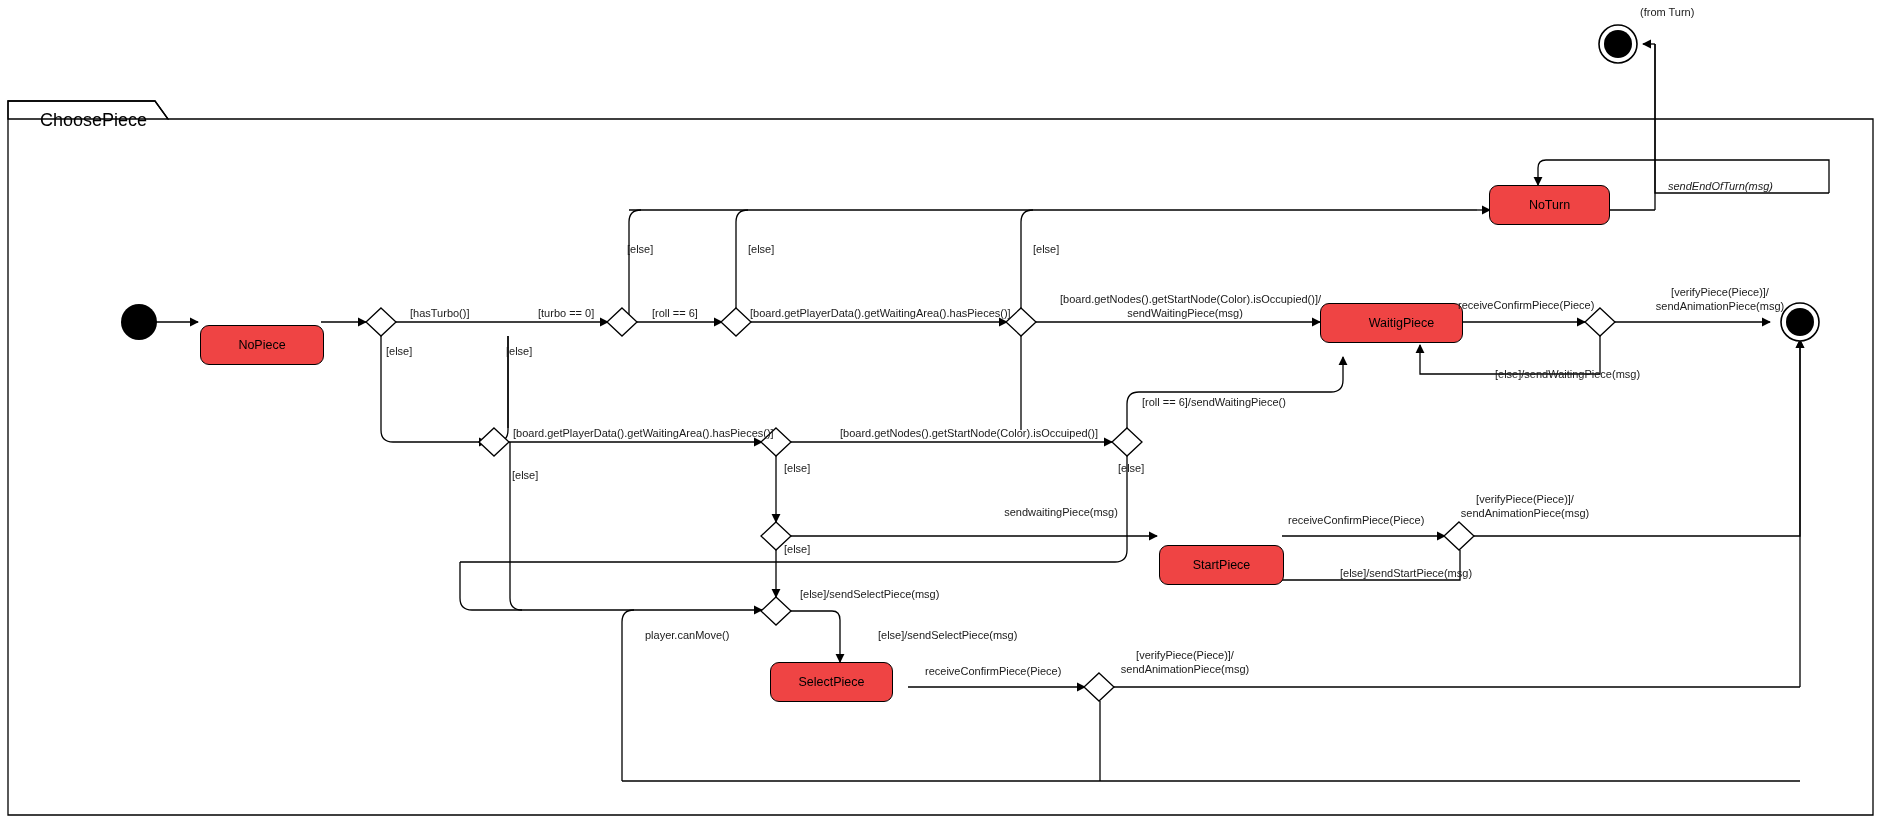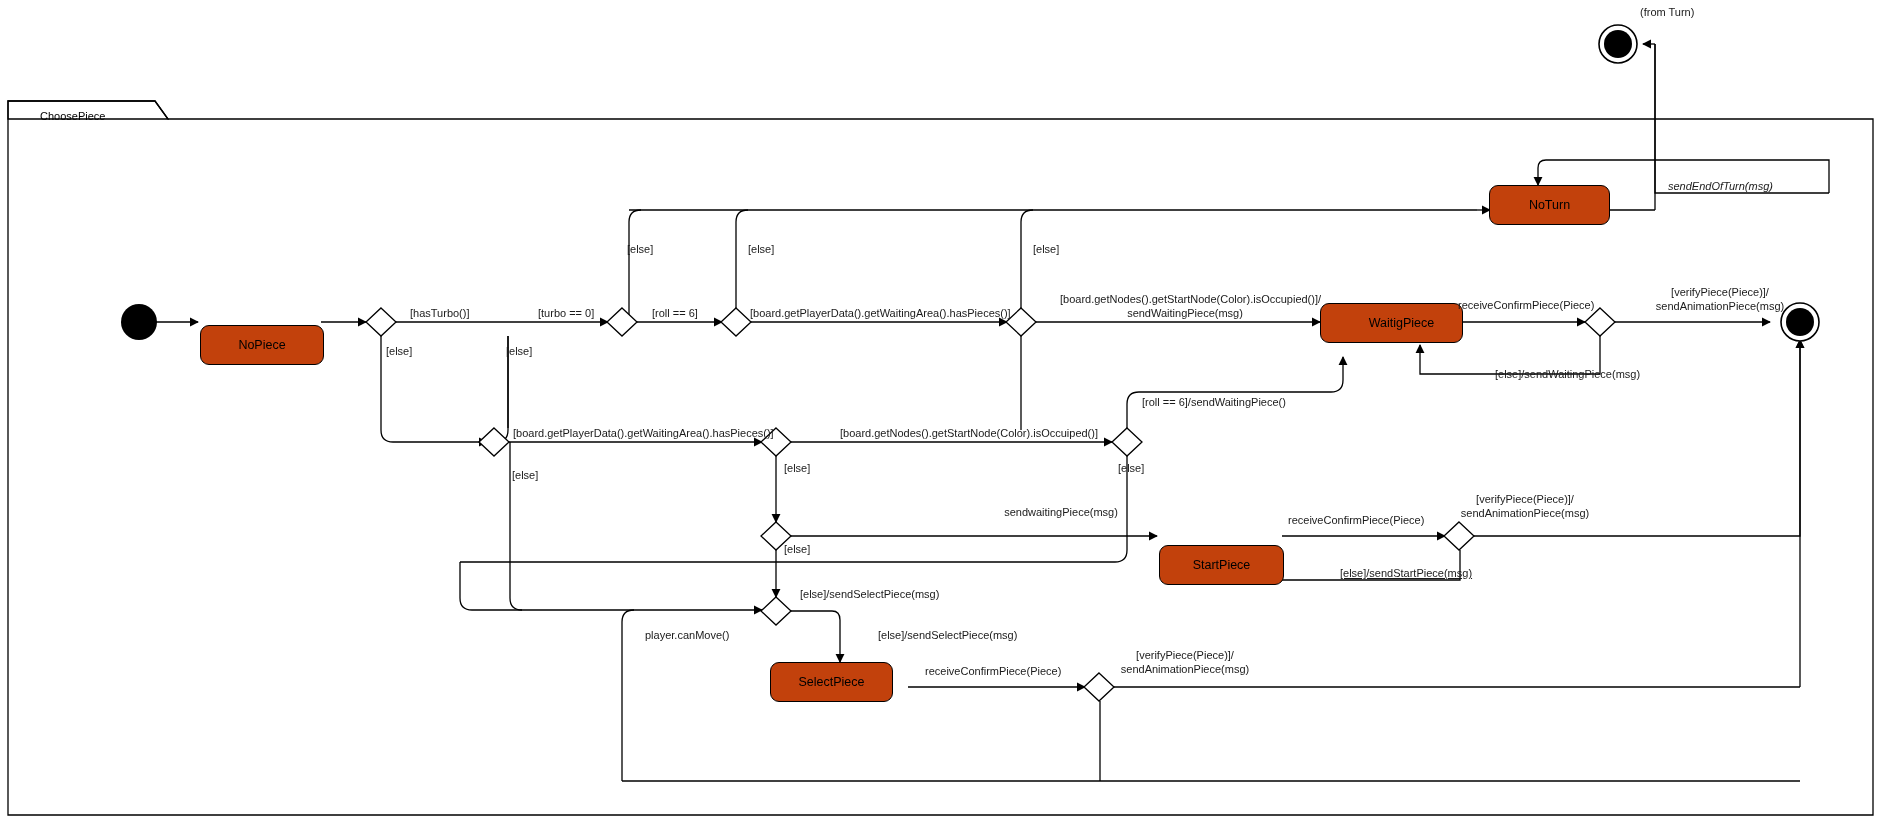--- a/index.html
+++ b/index.html
@@ -1,24 +1,24 @@
 <!DOCTYPE html>
 <html><head>
 <meta charset="utf-8">
 <style>
   html,body{margin:0;padding:0;background:#ffffff;}
   body{font-family:"Liberation Sans",sans-serif;}
   #canvas{position:relative;width:1881px;height:823px;background:#fff;overflow:hidden;}
   svg.layer{position:absolute;left:0;top:0;width:1881px;height:823px;}
   .lbl{position:absolute;font-family:"Liberation Sans",sans-serif;font-size:11px;color:#1a1a1a;white-space:nowrap;line-height:13px;}
   .lbl.ctr{text-align:center;}
-  .state{position:absolute;border:1.3px solid #000;border-radius:9px;background:#c2410c;
+  .state{position:absolute;border:1.3px solid #000;border-radius:9px;background:#ef4444;
          display:flex;align-items:center;justify-content:center;
          font-family:"Liberation Sans",sans-serif;font-size:12.5px;color:#000;}
-  .frame-title{position:absolute;font-family:"Liberation Sans",sans-serif;font-size:11px;color:#000;}
+  .frame-title{position:absolute;font-family:"Liberation Sans",sans-serif;font-size:18px;color:#000;}
 </style>
 </head>
 <body>
 
 <div id="canvas">
 
   <svg class="layer" viewBox="0 0 1881 823" xmlns="http://www.w3.org/2000/svg">
     <defs>
       <marker id="arrow" viewBox="0 0 10 10" refX="9" refY="5" markerWidth="7" markerHeight="7" orient="auto-start-reverse">
         <path d="M 0 0 L 10 5 L 0 10 z" fill="#000"></path>
@@ -188,21 +188,21 @@
   <div class="lbl" style="left:513px;top:427px;">[board.getPlayerData().getWaitingArea().hasPieces()]</div>
   <div class="lbl" style="left:840px;top:427px;">[board.getNodes().getStartNode(Color).isOccuiped()]</div>
   <div class="lbl" style="left:1142px;top:396px;">[roll == 6]/sendWaitingPiece()</div>
   <div class="lbl" style="left:784px;top:462px;">[else]</div>
   <div class="lbl" style="left:1118px;top:462px;">[else]</div>
 
   <div class="lbl ctr" style="left:806px;top:506px;width:510px;">sendwaitingPiece(msg)</div>
   <div class="lbl" style="left:1288px;top:514px;">receiveConfirmPiece(Piece)</div>
   <div class="lbl ctr" style="left:1400px;top:493px;width:250px;">[verifyPiece(Piece)]/</div>
   <div class="lbl ctr" style="left:1400px;top:507px;width:250px;">sendAnimationPiece(msg)</div>
-  <div class="lbl" style="left:1340px;top:567px;text-decoration:underline;">[else]/sendStartPiece(msg)</div>
+  <div class="lbl" style="left:1340px;top:567px;">[else]/sendStartPiece(msg)</div>
   <div class="lbl" style="left:784px;top:543px;">[else]</div>
 
   <div class="lbl" style="left:800px;top:588px;">[else]/sendSelectPiece(msg)</div>
   <div class="lbl" style="left:878px;top:629px;">[else]/sendSelectPiece(msg)</div>
   <div class="lbl" style="left:645px;top:629px;">player.canMove()</div>
   <div class="lbl" style="left:925px;top:665px;">receiveConfirmPiece(Piece)</div>
   <div class="lbl ctr" style="left:1060px;top:649px;width:250px;">[verifyPiece(Piece)]/</div>
   <div class="lbl ctr" style="left:1060px;top:663px;width:250px;">sendAnimationPiece(msg)</div>
 
 </div>

